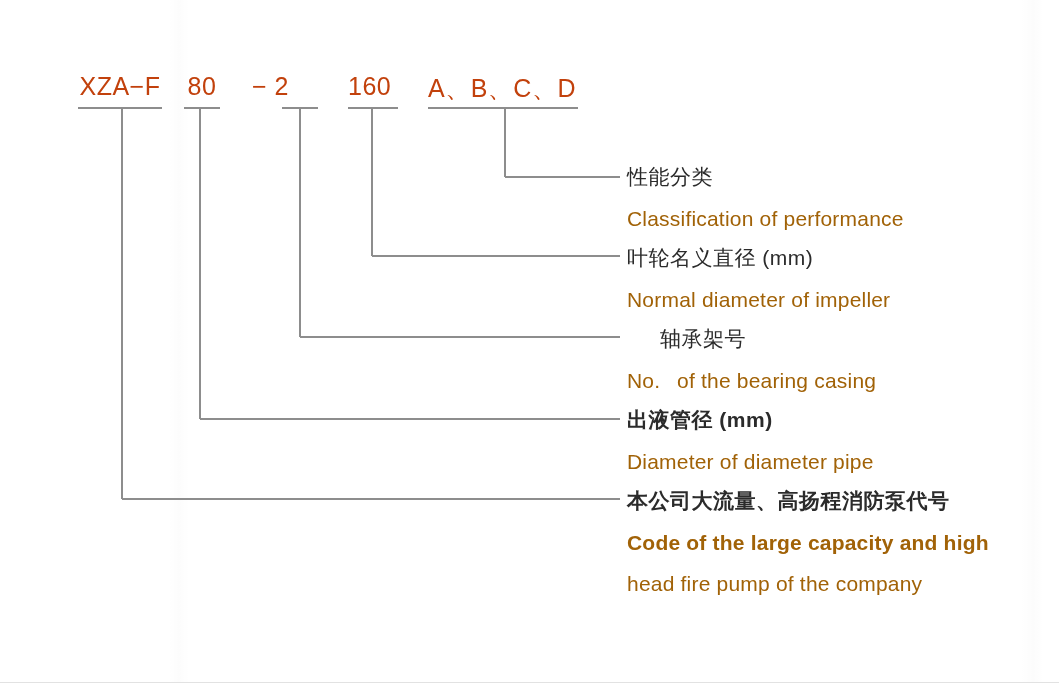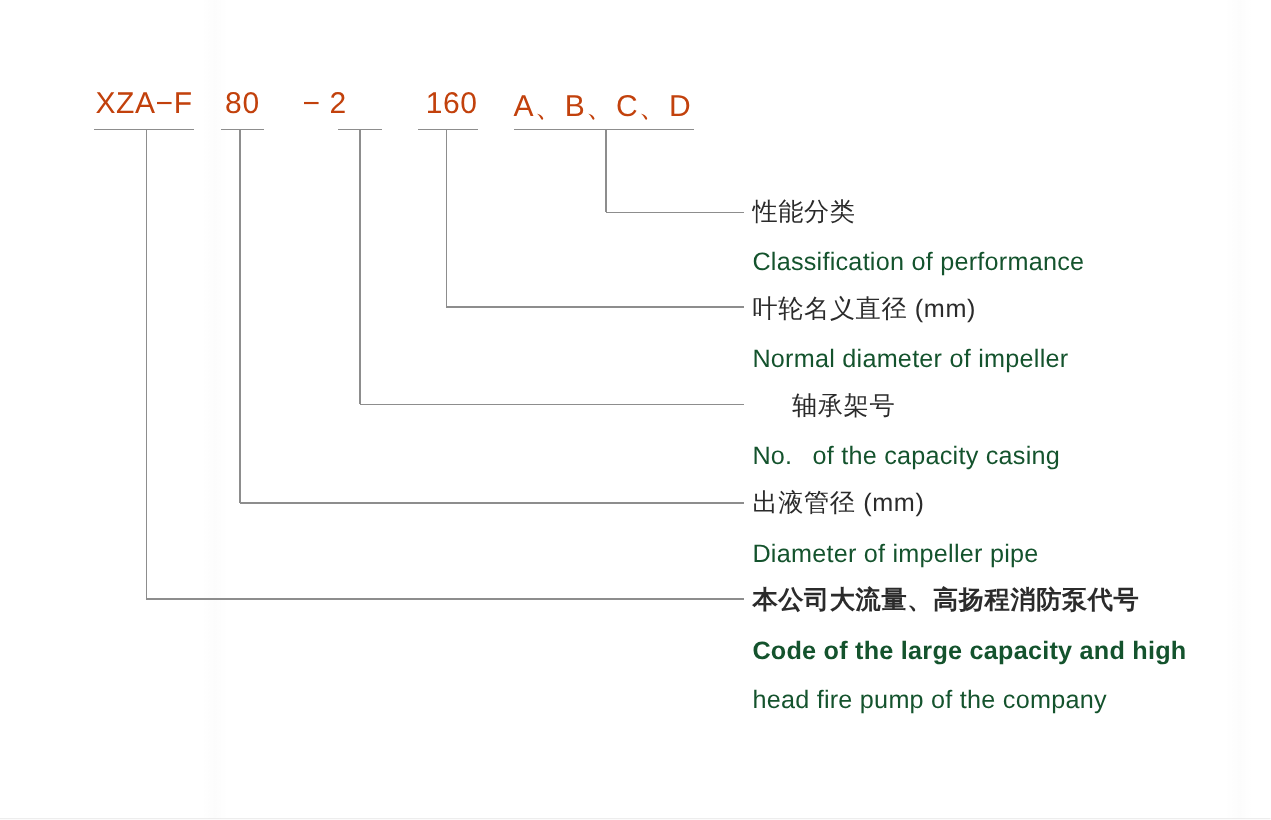--- a/index.html
+++ b/index.html
@@ -71,21 +71,21 @@
     white-space: nowrap;
   }
   .label-cn {
     font-size: 21px;
     color: #2b2b2b;
     line-height: 26px;
     letter-spacing: 0.5px;
   }
   .label-en {
     font-size: 21px;
-    color: #14532d;
+    color: #a16207;
     line-height: 27px;
     letter-spacing: 0.2px;
   }
 
   
   #leaders {
     position: absolute;
     left: 0;
     top: 0;
     width: 1059px;
@@ -104,33 +104,33 @@
 <div id="page">
 
   <div class="band band-a"></div>
   <div class="band band-b"></div>
 
 
   <div id="code-strip">
       <div class="code-seg" style="left: 78px; width: 84px; text-align: center;">XZA−F</div>
       <div class="code-seg" style="left: 184px; width: 36px; text-align: center;">80</div>
       <div class="code-seg" style="left: 252px; width: 34px; text-align: center;">−  2</div>
-      <div class="code-seg" style="left: 348px; width: 50px; text-align: right;">160</div>
+      <div class="code-seg" style="left: 348px; width: 50px; text-align: left;">160</div>
       <div class="code-seg" style="left: 428px; width: 150px; text-align: left;">A、B、C、D</div>
     </div>
 
   <div id="label-stack">
       <div class="label-row label-cn" style="top: 164px;">性能分类</div>
       <div class="label-row label-en" style="top: 205px;">Classification of performance</div>
       <div class="label-row label-cn" style="top: 245px;">叶轮名义直径 (mm)</div>
       <div class="label-row label-en" style="top: 286px;">Normal diameter of impeller</div>
       <div class="label-row label-cn" style="top: 326px; margin-left: 33px;">轴承架号</div>
-      <div class="label-row label-en" style="top: 367px;">No.  of the capacity casing</div>
-      <div class="label-row label-cn" style="top: 407px;">出液管径 (mm)</div>
-      <div class="label-row label-en" style="top: 448px;">Diameter of impeller pipe</div>
+      <div class="label-row label-en" style="top: 367px;">No.  of the bearing casing</div>
+      <div class="label-row label-cn" style="top: 407px; font-weight: bold;">出液管径 (mm)</div>
+      <div class="label-row label-en" style="top: 448px;">Diameter of diameter pipe</div>
       <div class="label-row label-cn" style="top: 488px; font-weight: bold;">本公司大流量、高扬程消防泵代号</div>
       <div class="label-row label-en" style="top: 529px; font-weight: bold;">Code of the large capacity and high</div>
       <div class="label-row label-en" style="top: 570px;">head fire pump of the company</div>
     </div>
 
   <svg id="leaders" viewBox="0 0 1059 683" preserveAspectRatio="none">
       <line x1="78" y1="108" x2="162" y2="108"></line>
       <line x1="184" y1="108" x2="220" y2="108"></line>
       <line x1="282" y1="108" x2="318" y2="108"></line>
       <line x1="348" y1="108" x2="398" y2="108"></line>

